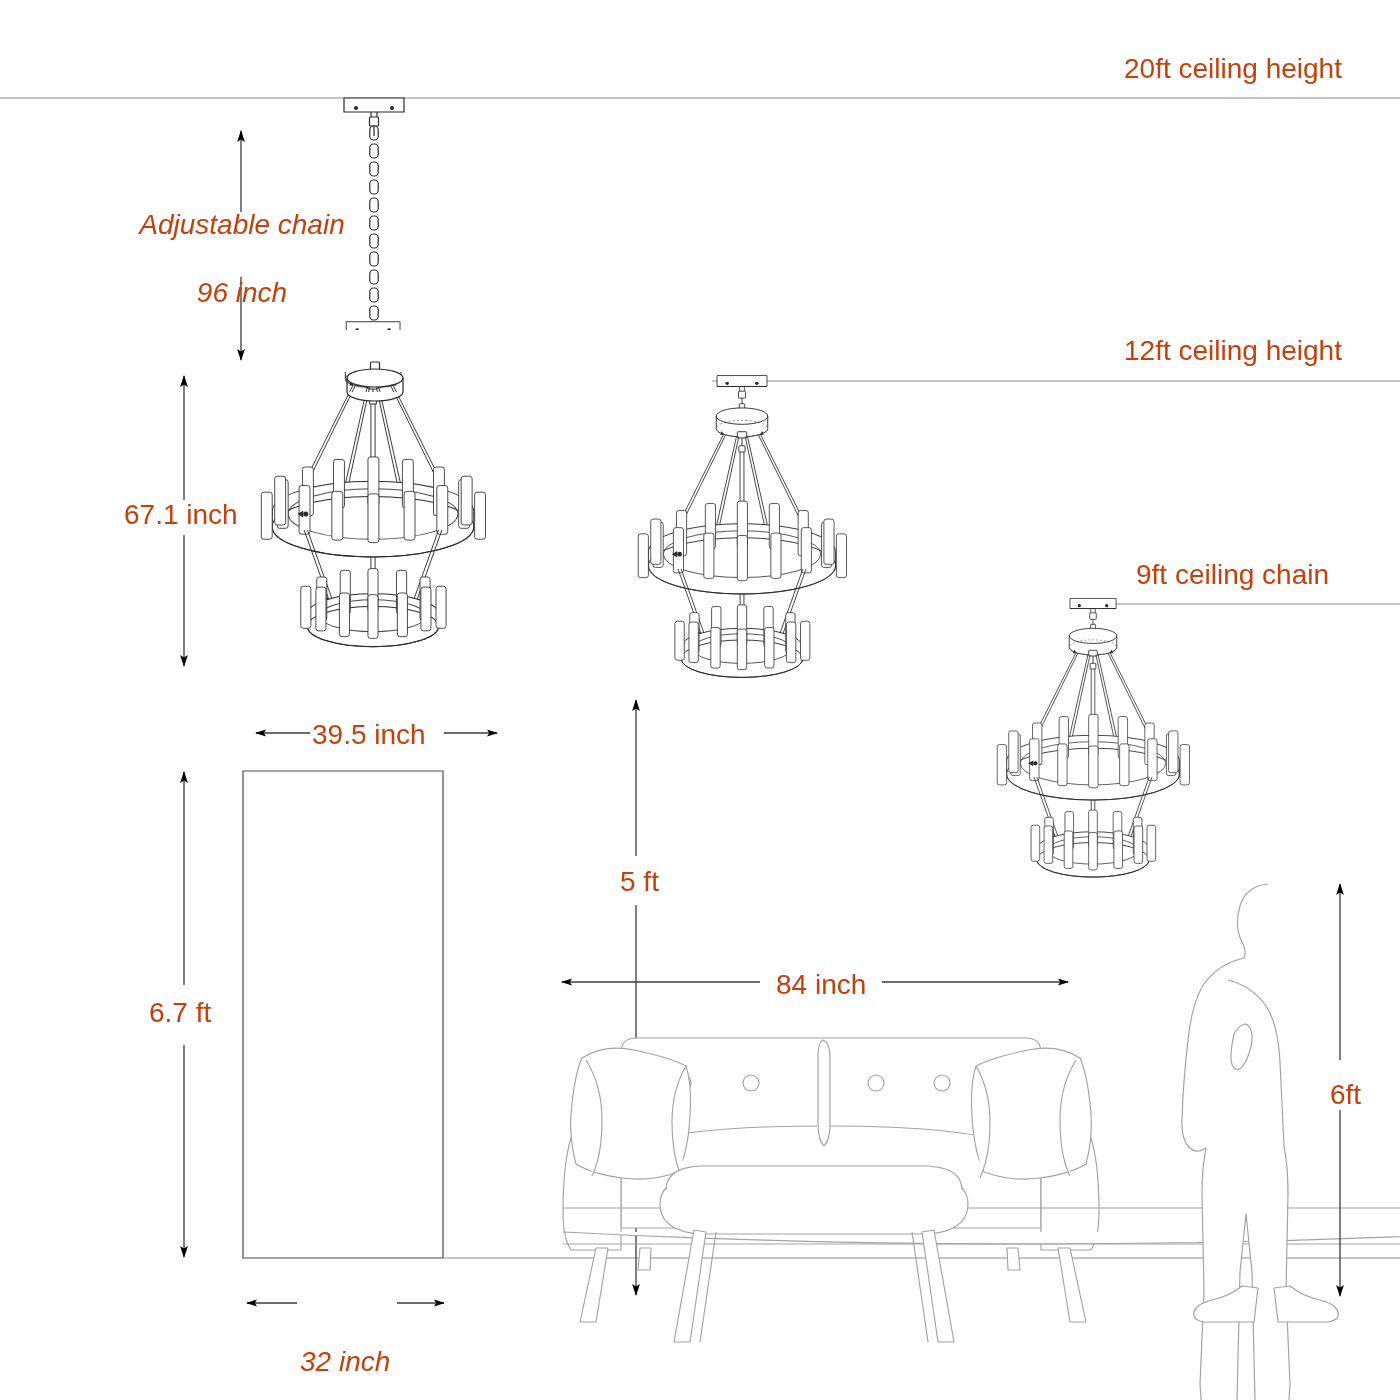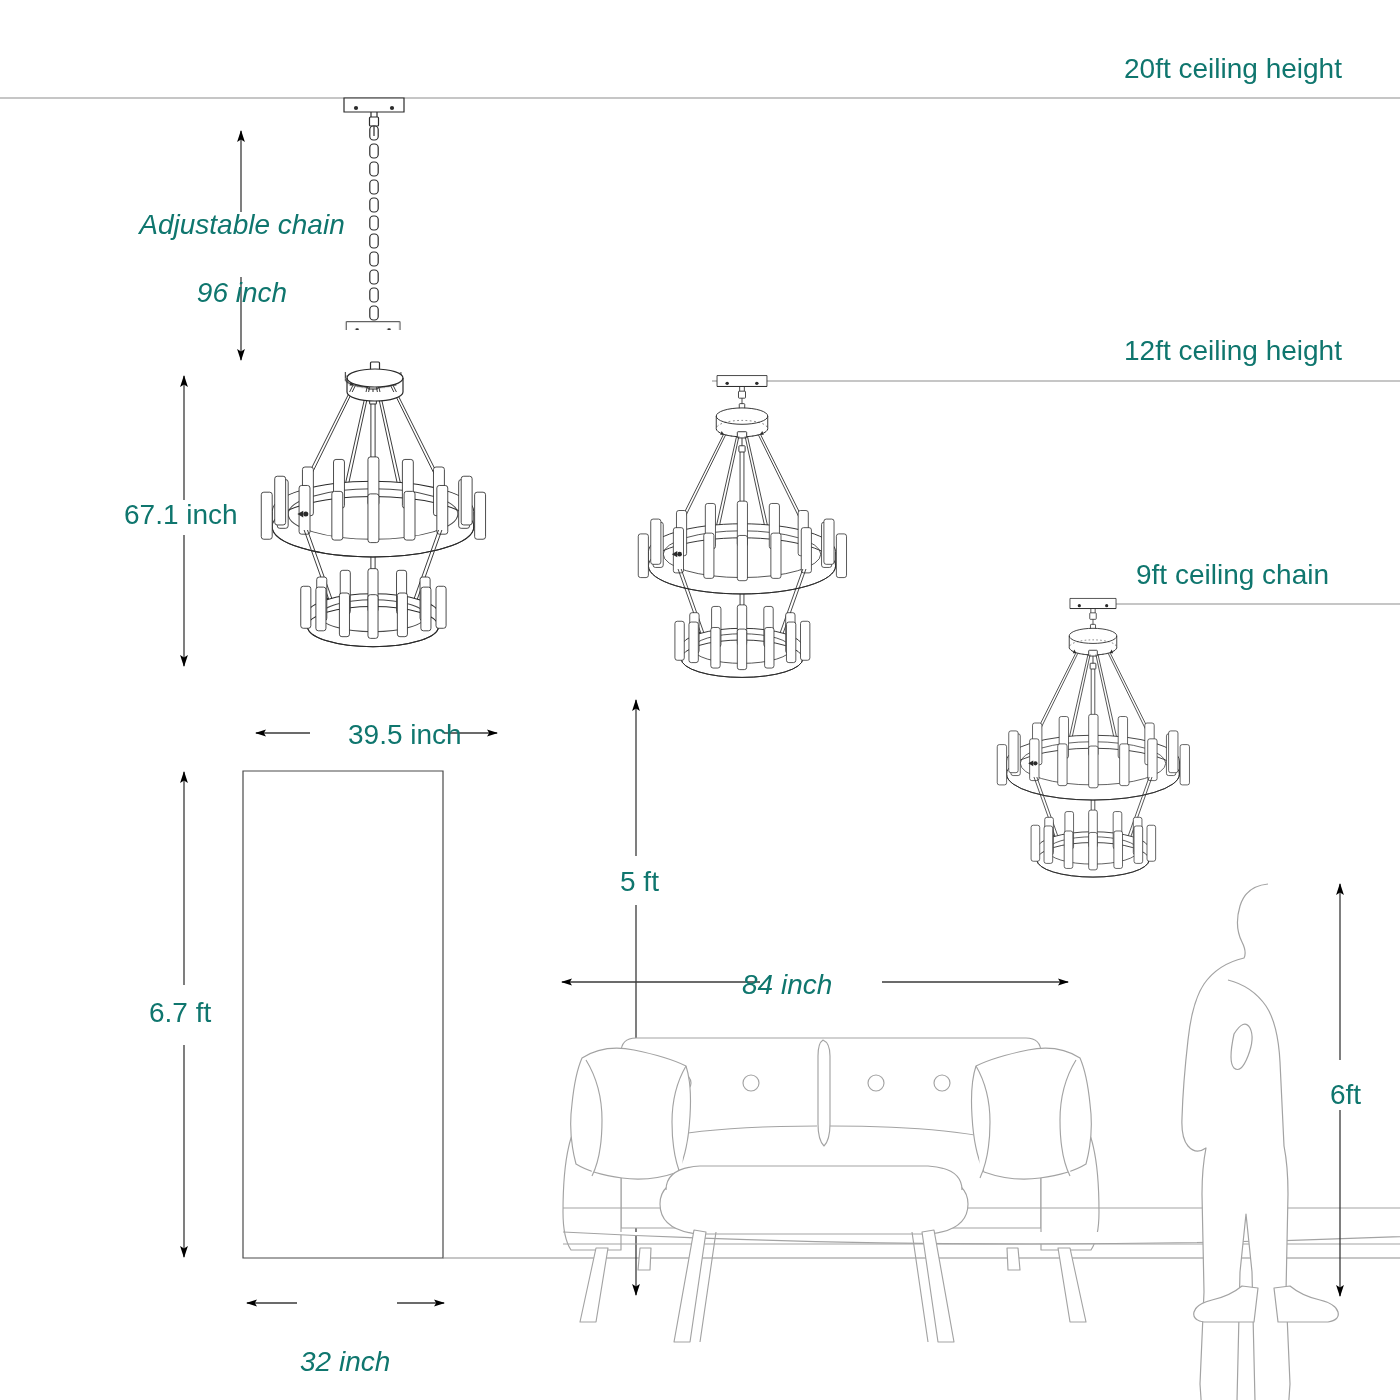--- a/index.html
+++ b/index.html
@@ -1,20 +1,20 @@
 <!DOCTYPE html>
 <html><head>
 <meta charset="utf-8">
 <style>
   html,body{margin:0;padding:0;background:#ffffff;}
   body{width:1400px;height:1400px;overflow:hidden;
        font-family:"Liberation Sans","DejaVu Sans",sans-serif;}
   #stage{position:relative;width:1400px;height:1400px;background:#fff;}
   svg{position:absolute;top:0;left:0;width:1400px;height:1400px;}
-  .lbl{position:absolute;color:#0f766e;font-family:"Liberation Sans","DejaVu Sans",sans-serif;
+  .lbl{position:absolute;color:#c2410c;font-family:"Liberation Sans","DejaVu Sans",sans-serif;
        white-space:pre;line-height:1.22;}
   .lbl.big{font-size:28px;}
   .lbl.ctr{text-align:center;font-style:italic;}
 </style>
 </head>
 <body>
 
 <div id="stage">
 
   <svg viewBox="0 0 1400 1400" xmlns="http://www.w3.org/2000/svg">
@@ -319,25 +319,25 @@
 
   <div class="lbl big" style="left:1124px; top:334px;">12ft ceiling height</div>
 
   <div class="lbl big" style="left:1136px; top:558px;">9ft ceiling chain</div>
 
   <div class="lbl big ctr" style="left:133px; top:208px; width:218px;">Adjustable chain</div>
   <div class="lbl big ctr" style="left:133px; top:242px; width:218px;margin-top:34px;">96 inch</div>
 
   <div class="lbl big" style="left:124px; top:498px;">67.1 inch</div>
 
-  <div class="lbl big" style="left:312px; top:718px;margin-left:36px;">39.5 inch</div>
+  <div class="lbl big" style="left:312px; top:718px;">39.5 inch</div>
 
   <div class="lbl big" style="left:149px; top:996px;">6.7 ft</div>
 
   <div class="lbl big" style="left:300px; top:1345px;font-style:italic;">32 inch</div>
 
   <div class="lbl big" style="left:620px; top:865px;">5 ft</div>
 
-  <div class="lbl big" style="left:742px; top:968px;font-style:italic;">84 inch</div>
+  <div class="lbl big" style="left:776px; top:968px;">84 inch</div>
 
   <div class="lbl big" style="left:1330px; top:1078px;">6ft</div>
 
 </div>
 
 </body></html>

